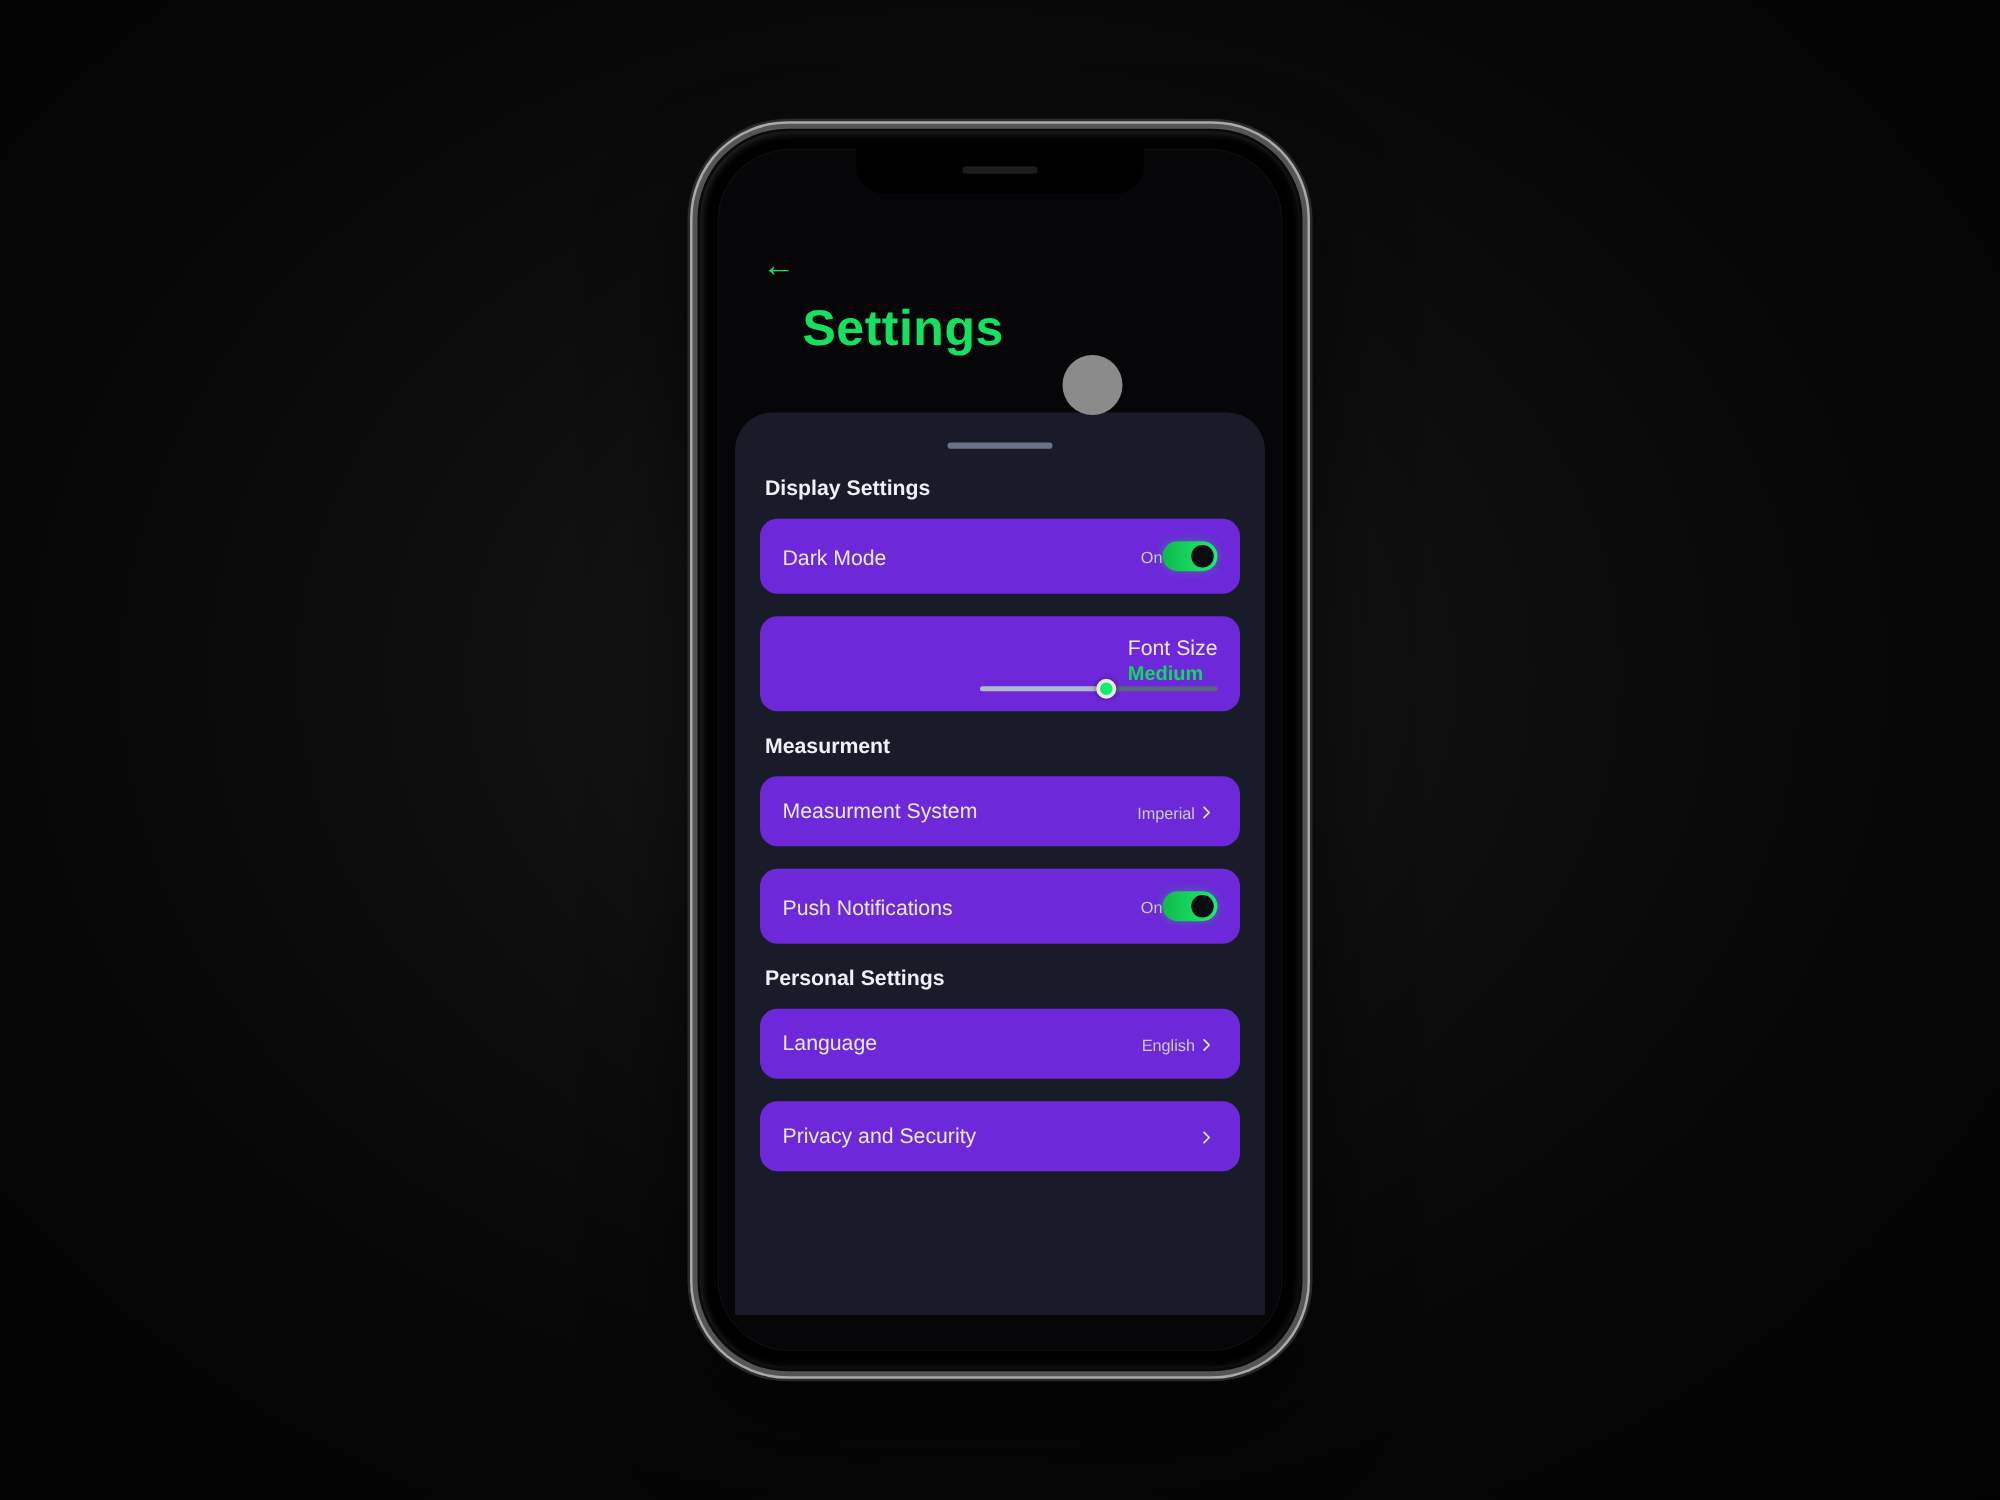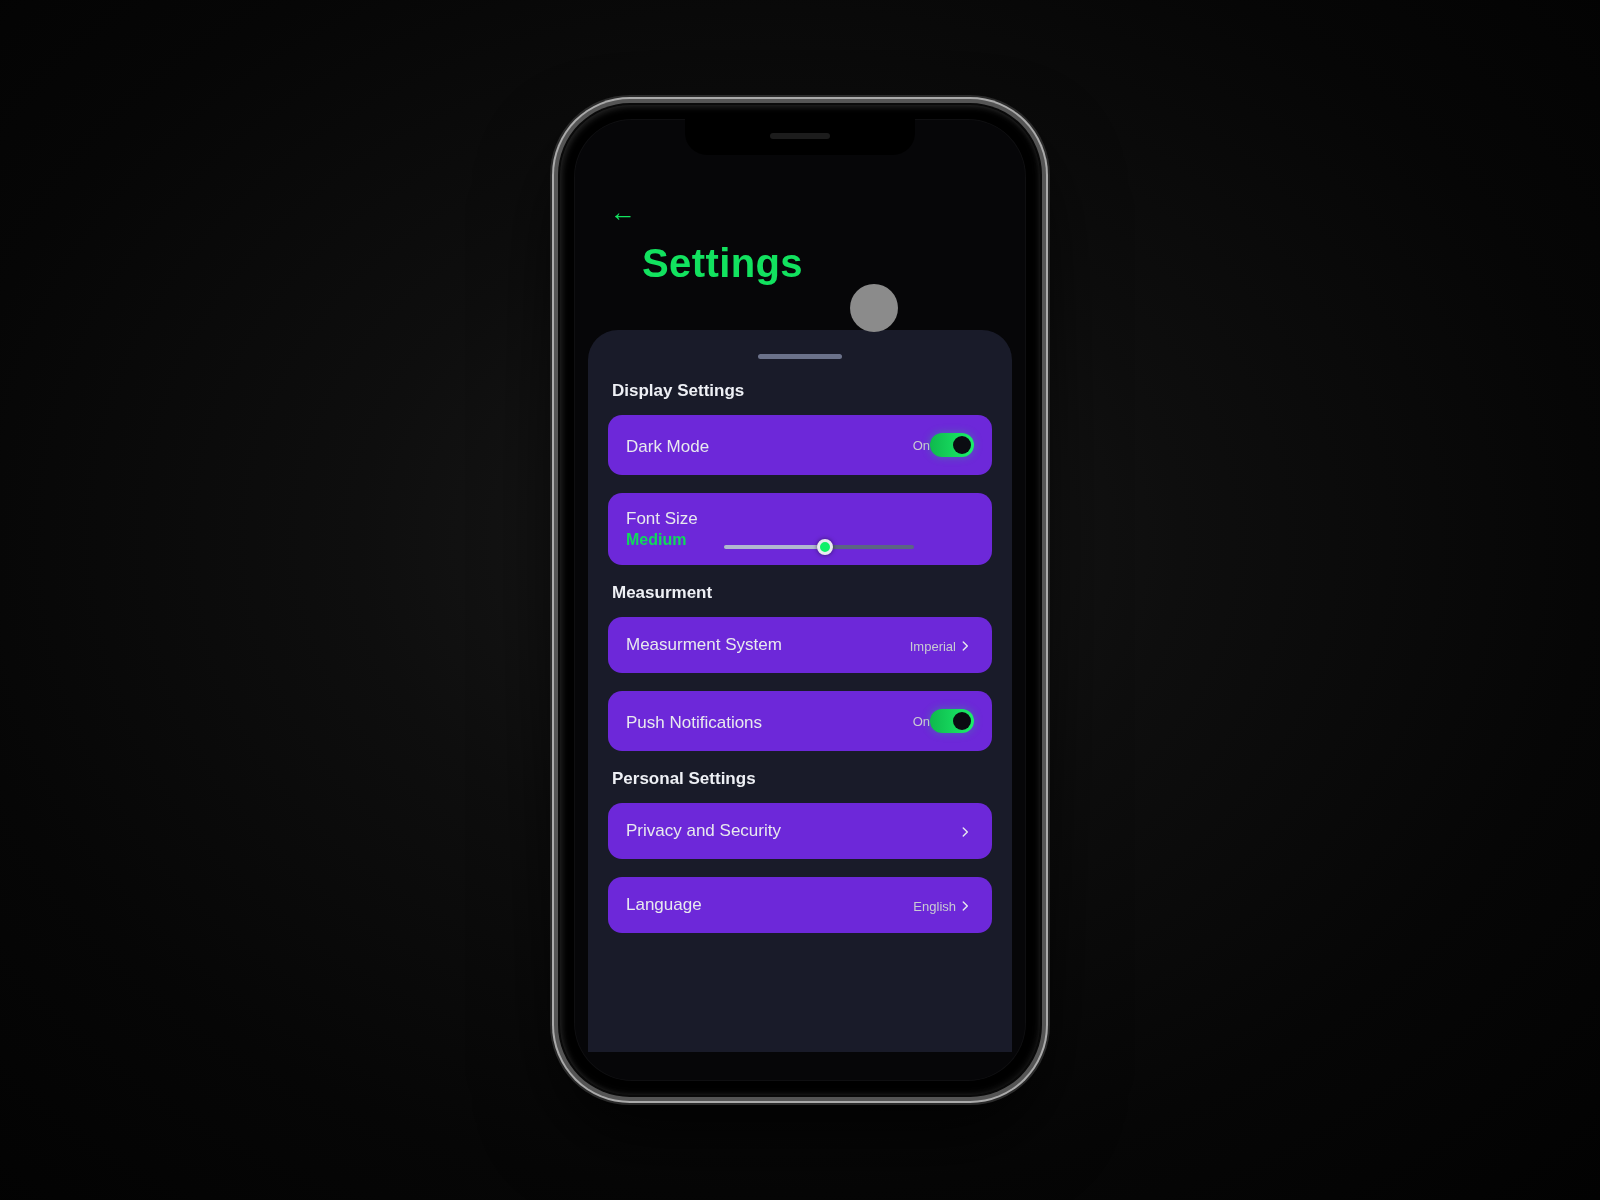--- a/index.html
+++ b/index.html
@@ -124,21 +124,21 @@
   }
   .row {
     background: #6d28d9;
     border-radius: 14px;
     padding: 18px 18px;
     display: flex;
     align-items: flex-end;
     justify-content: space-between;
     margin-bottom: 18px;
   }
-  .row.tall { padding: 16px 18px 16px 18px; }
+  .row.tall { padding: 16px 18px 16px 18px; flex-direction: column; }
   .row-label {
     color: #e8e9ee;
     font-size: 17px;
     font-weight: 400;
   }
   .row-sub {
     color: #11d95b;
     font-size: 16px;
     font-weight: 700;
     margin-top: 2px;
@@ -259,37 +259,37 @@
           <span class="tiny-text">On</span>
           <div class="toggle">
               <div class="knob"></div>
             </div>
         </div>
       </div>
 
       <div class="section-title">Personal Settings</div>
 
       <div class="row">
-        <span class="row-label">Privacy and Security</span>
-        <div class="row-right">
-          <span class="chevron">
-              <svg viewBox="0 0 24 24">
-                <path d="M9 5l7 7-7 7"></path>
-              </svg>
-            </span>
-        </div>
-      </div>
-
-      <div class="row">
         <span class="row-label">Language</span>
         <div class="row-right">
           <span class="tiny-text">English</span>
           <span class="chevron">
               <svg viewBox="0 0 24 24">
                 <path d="M9 5l7 7-7 7"></path>
               </svg>
             </span>
         </div>
       </div>
 
+      <div class="row">
+        <span class="row-label">Privacy and Security</span>
+        <div class="row-right">
+          <span class="chevron">
+              <svg viewBox="0 0 24 24">
+                <path d="M9 5l7 7-7 7"></path>
+              </svg>
+            </span>
+        </div>
+      </div>
+
     </div>
   </div>
 </div>
 
 </body></html>

